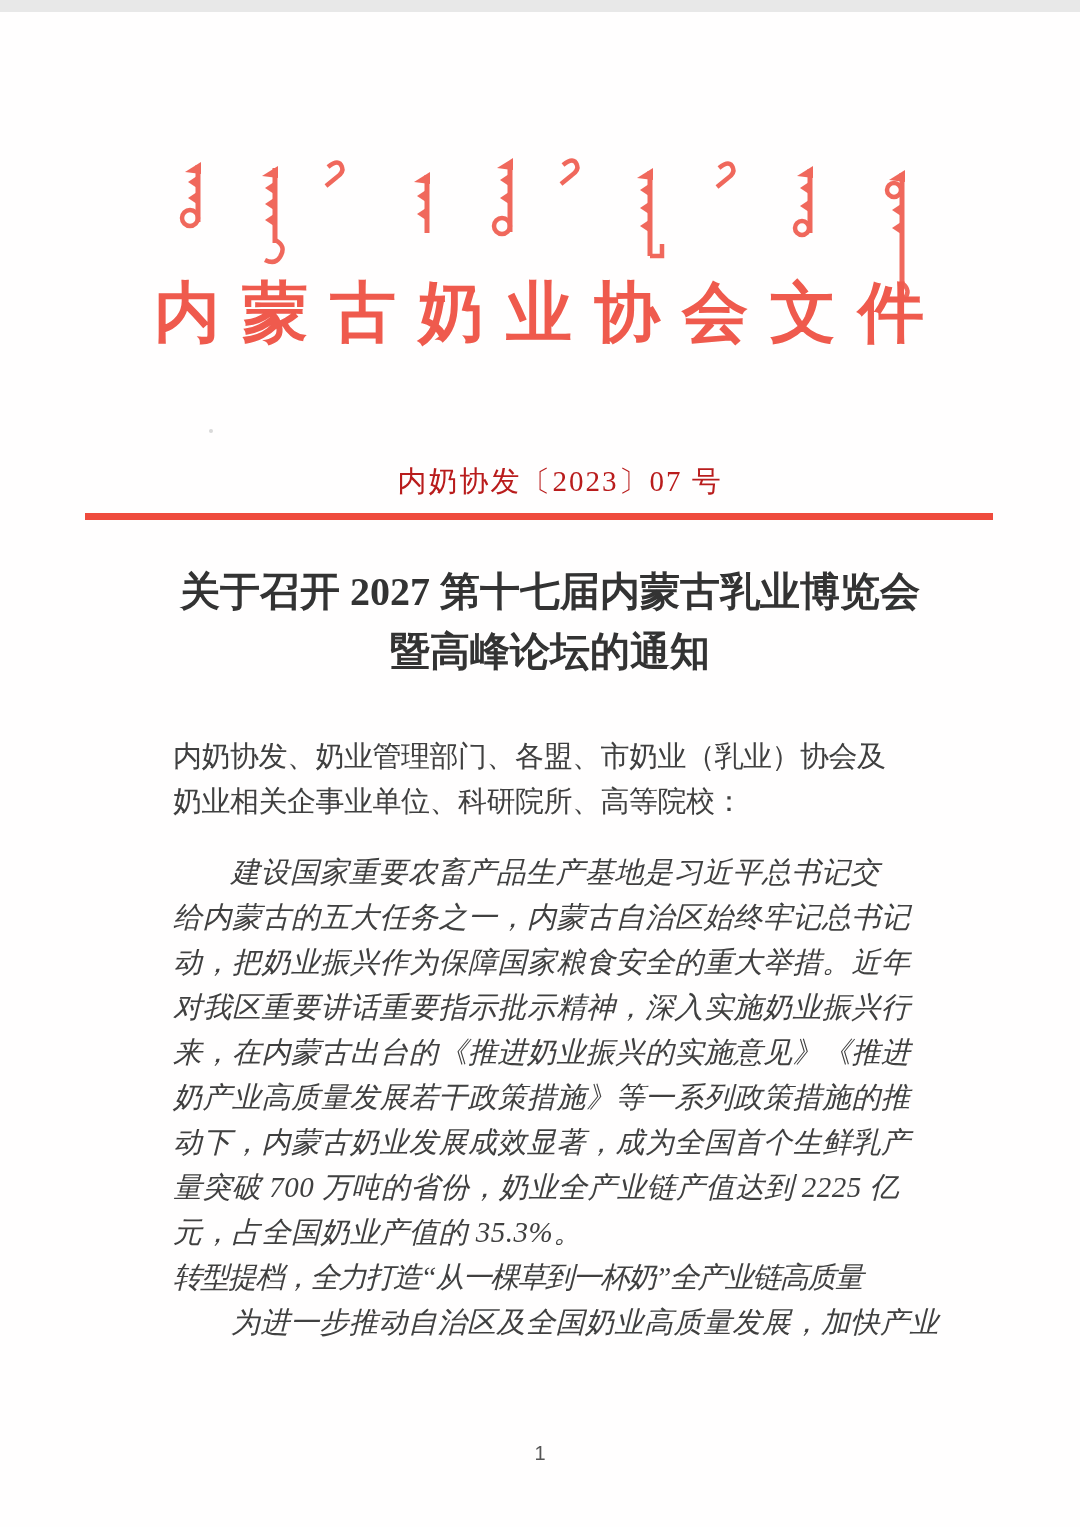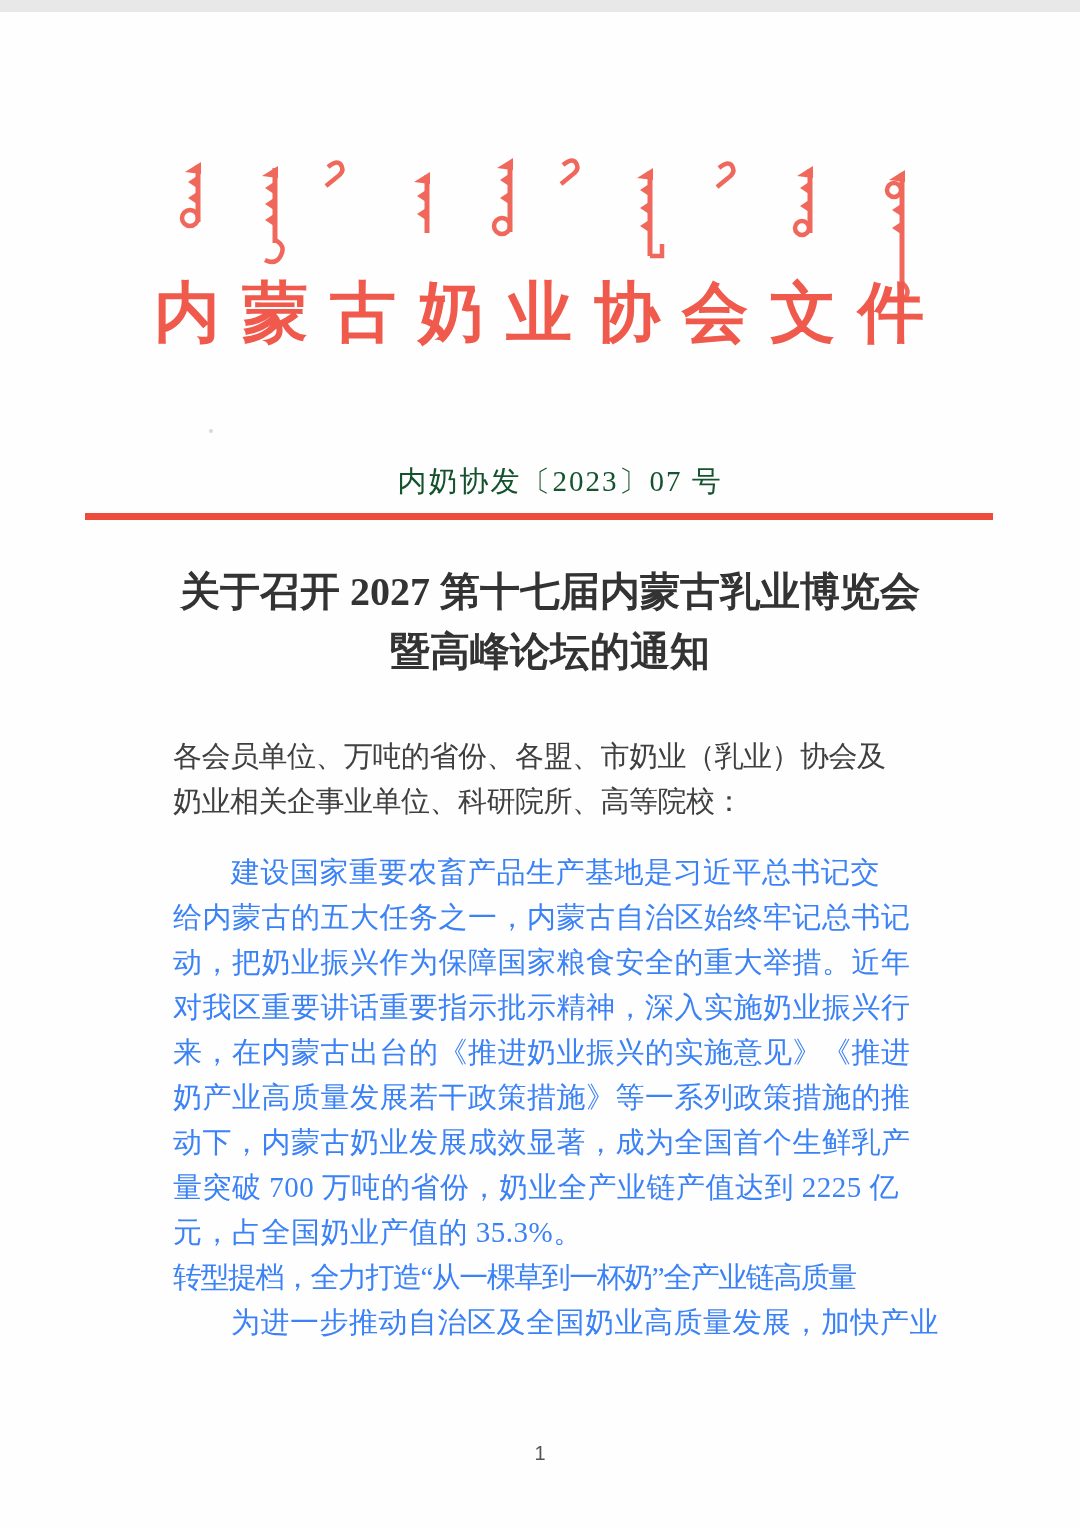--- a/index.html
+++ b/index.html
@@ -18,21 +18,21 @@
     text-align:center;
     font-size:66px;font-weight:bold;
     letter-spacing:22px;
     color:#ef5a4d;
     white-space:nowrap;
   }
   .speck{position:absolute;left:209px;top:417px;width:4px;height:4px;border-radius:50%;background:#d9d9d9;}
   .doc-number{
     position:absolute;left:40px;top:450px;width:1040px;
     text-align:center;
-    font-size:29px;color:#14532d;
+    font-size:29px;color:#b91c1c;
     letter-spacing:2px;
   }
   .red-rule{
     position:absolute;left:85px;top:501px;width:908px;height:7px;
     background:#ef4b3d;
   }
   .doc-title{
     position:absolute;left:30px;top:550px;width:1040px;
     text-align:center;
     font-size:40px;font-weight:bold;color:#333;
@@ -41,21 +41,22 @@
   .salutation{
     position:absolute;left:173px;top:722px;width:760px;
     font-size:29px;line-height:45px;
     letter-spacing:-0.5px;
     color:#404040;
     white-space:nowrap;
   }
   .body-text{
     position:absolute;left:173px;top:838px;width:762px;
     font-size:29px;line-height:45px;
-    color:#3b82f6;
+    color:#404040;
+    font-style:italic;
   }
   .body-text .line{white-space:nowrap;letter-spacing:0.5px;}
   .body-text .indent{text-indent:2em;}
   .body-text .tight{letter-spacing:-1.5px;}
   .page-footer{
     position:absolute;left:0;top:1430px;width:1080px;
     text-align:center;
     font-size:20px;color:#555;
     font-family:"Liberation Sans","DejaVu Sans",sans-serif;
   }
@@ -148,21 +149,21 @@
   <div class="doc-number">内奶协发〔2023〕07 号</div>
 
   <div class="red-rule"></div>
 
   <h1 class="doc-title">
     <div>关于召开 2027 第十七届内蒙古乳业博览会</div>
     <div>暨高峰论坛的通知</div>
   </h1>
 
   <div class="salutation">
-    <div>各会员单位、万吨的省份、各盟、市奶业（乳业）协会及</div>
+    <div>内奶协发、奶业管理部门、各盟、市奶业（乳业）协会及</div>
     <div>奶业相关企事业单位、科研院所、高等院校：</div>
   </div>
 
   <div class="body-text">
     <div class="line indent">建设国家重要农畜产品生产基地是习近平总书记交</div>
     <div class="line">给内蒙古的五大任务之一，内蒙古自治区始终牢记总书记</div>
     <div class="line">动，把奶业振兴作为保障国家粮食安全的重大举措。近年</div>
     <div class="line">对我区重要讲话重要指示批示精神，深入实施奶业振兴行</div>
     <div class="line">来，在内蒙古出台的《推进奶业振兴的实施意见》《推进</div>
     <div class="line">奶产业高质量发展若干政策措施》等一系列政策措施的推</div>

